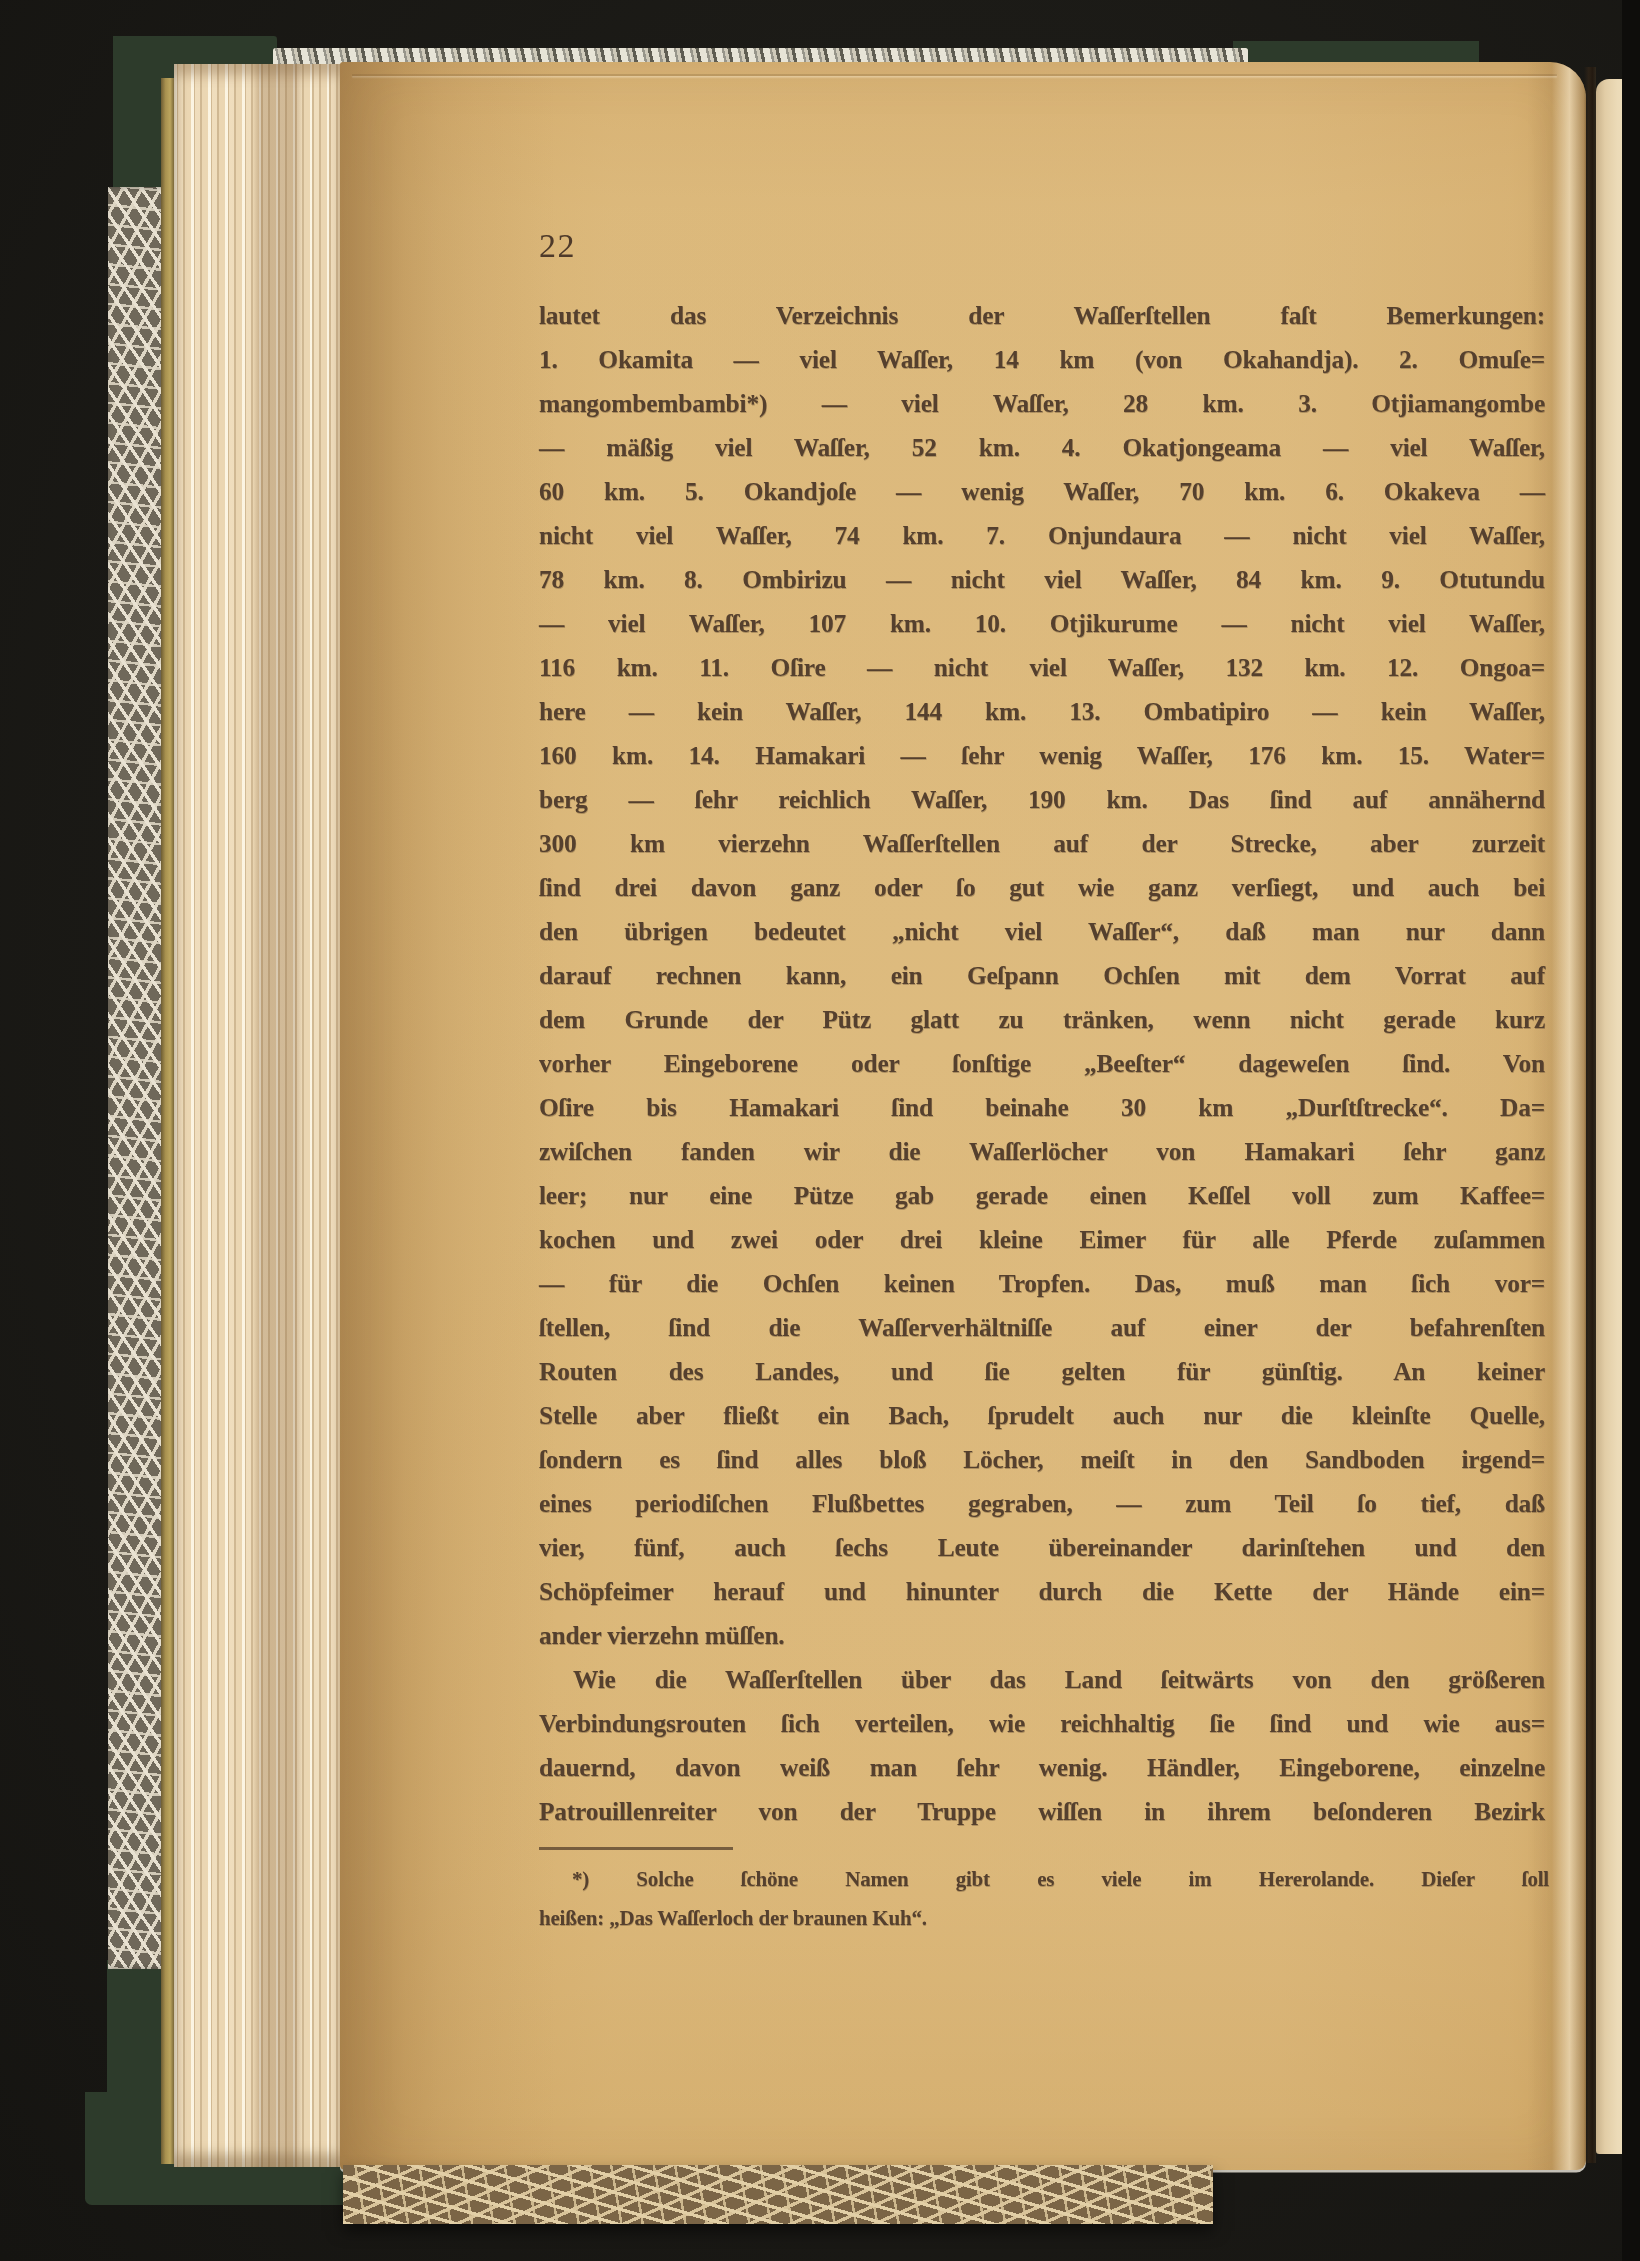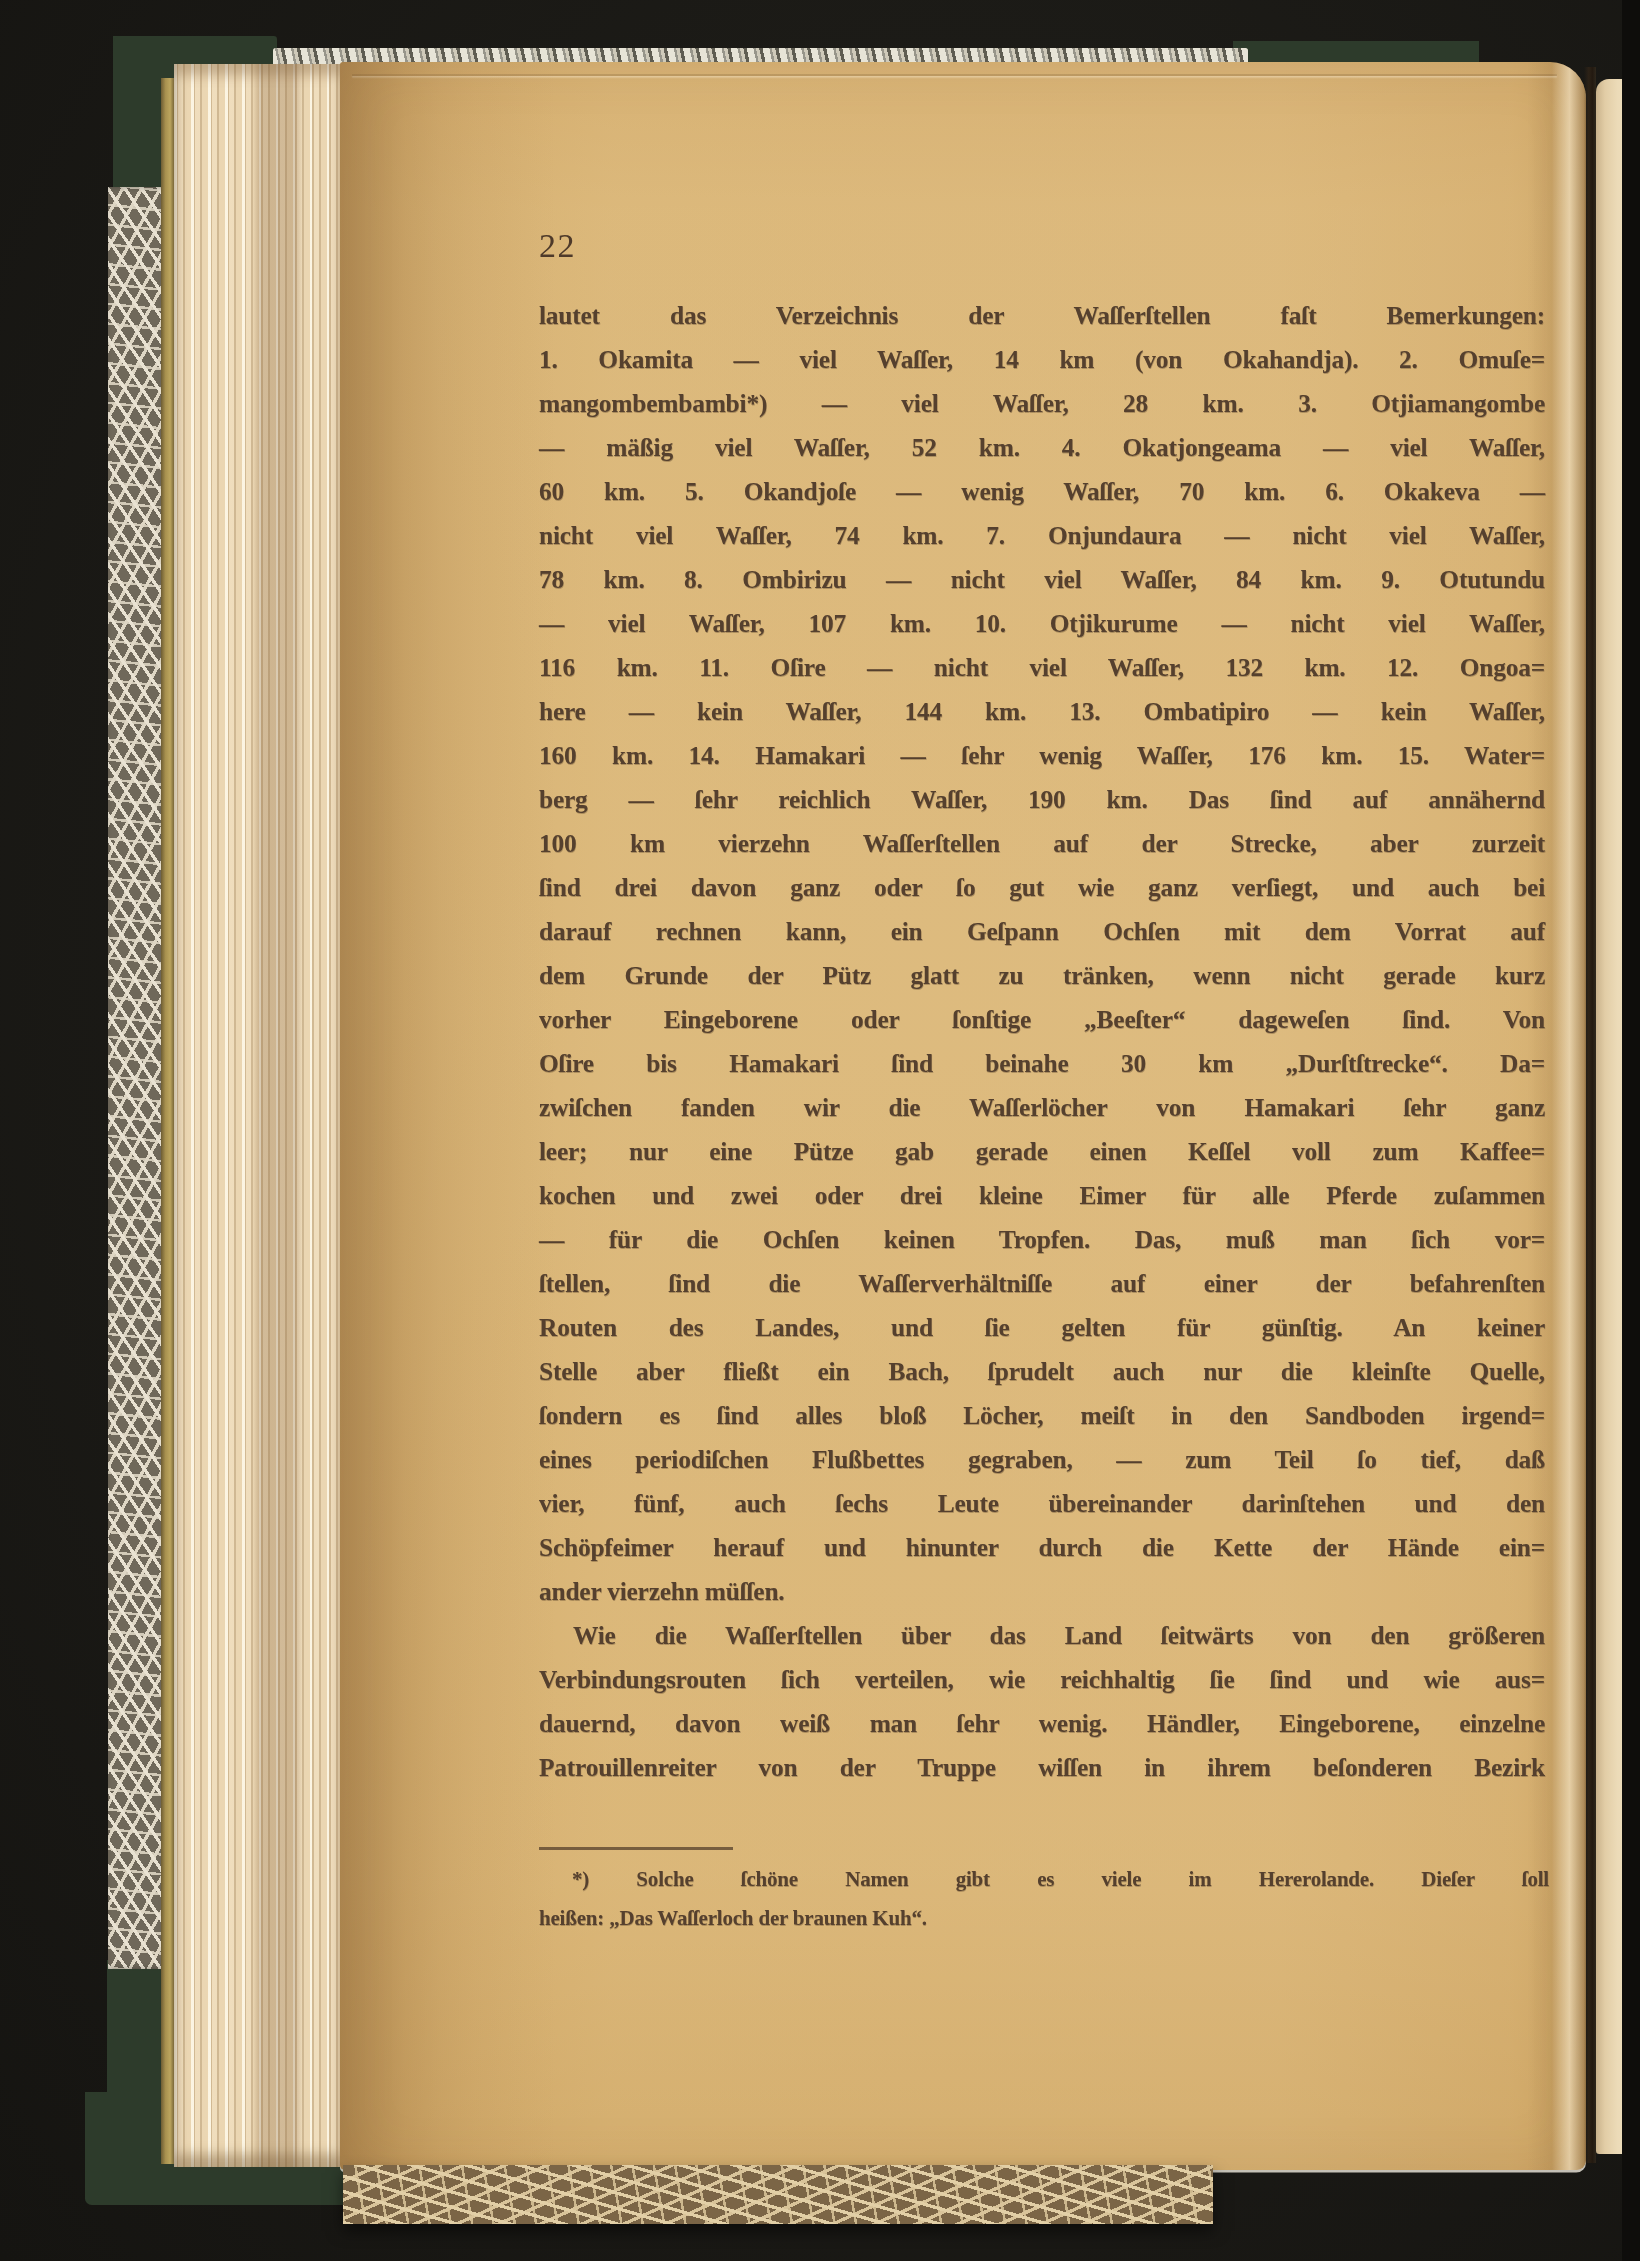--- a/index.html
+++ b/index.html
@@ -134,22 +134,23 @@
         <div class="line">mangombembambi*) — viel Waſſer, 28 km. 3. Otjiamangombe</div>
         <div class="line">— mäßig viel Waſſer, 52 km. 4. Okatjongeama — viel Waſſer,</div>
         <div class="line">60 km. 5. Okandjoſe — wenig Waſſer, 70 km. 6. Okakeva —</div>
         <div class="line">nicht viel Waſſer, 74 km. 7. Onjundaura — nicht viel Waſſer,</div>
         <div class="line">78 km. 8. Ombirizu — nicht viel Waſſer, 84 km. 9. Otutundu</div>
         <div class="line">— viel Waſſer, 107 km. 10. Otjikurume — nicht viel Waſſer,</div>
         <div class="line">116 km. 11. Oſire — nicht viel Waſſer, 132 km. 12. Ongoa=</div>
         <div class="line">here — kein Waſſer, 144 km. 13. Ombatipiro — kein Waſſer,</div>
         <div class="line">160 km. 14. Hamakari — ſehr wenig Waſſer, 176 km. 15. Water=</div>
         <div class="line">berg — ſehr reichlich Waſſer, 190 km. Das ſind auf annähernd</div>
-        <div class="line">100 km vierzehn Waſſerſtellen auf der Strecke, aber zurzeit</div>
+        <div class="line">300 km vierzehn Waſſerſtellen auf der Strecke, aber zurzeit</div>
         <div class="line">ſind drei davon ganz oder ſo gut wie ganz verſiegt, und auch bei</div>
+        <div class="line">den übrigen bedeutet „nicht viel Waſſer“, daß man nur dann</div>
         <div class="line">darauf rechnen kann, ein Geſpann Ochſen mit dem Vorrat auf</div>
         <div class="line">dem Grunde der Pütz glatt zu tränken, wenn nicht gerade kurz</div>
         <div class="line">vorher Eingeborene oder ſonſtige „Beeſter“ dageweſen ſind. Von</div>
         <div class="line">Oſire bis Hamakari ſind beinahe 30 km „Durſtſtrecke“. Da=</div>
         <div class="line">zwiſchen fanden wir die Waſſerlöcher von Hamakari ſehr ganz</div>
         <div class="line">leer; nur eine Pütze gab gerade einen Keſſel voll zum Kaffee=</div>
         <div class="line">kochen und zwei oder drei kleine Eimer für alle Pferde zuſammen</div>
         <div class="line">— für die Ochſen keinen Tropfen. Das, muß man ſich vor=</div>
         <div class="line">ſtellen, ſind die Waſſerverhältniſſe auf einer der befahrenſten</div>
         <div class="line">Routen des Landes, und ſie gelten für günſtig. An keiner</div>

